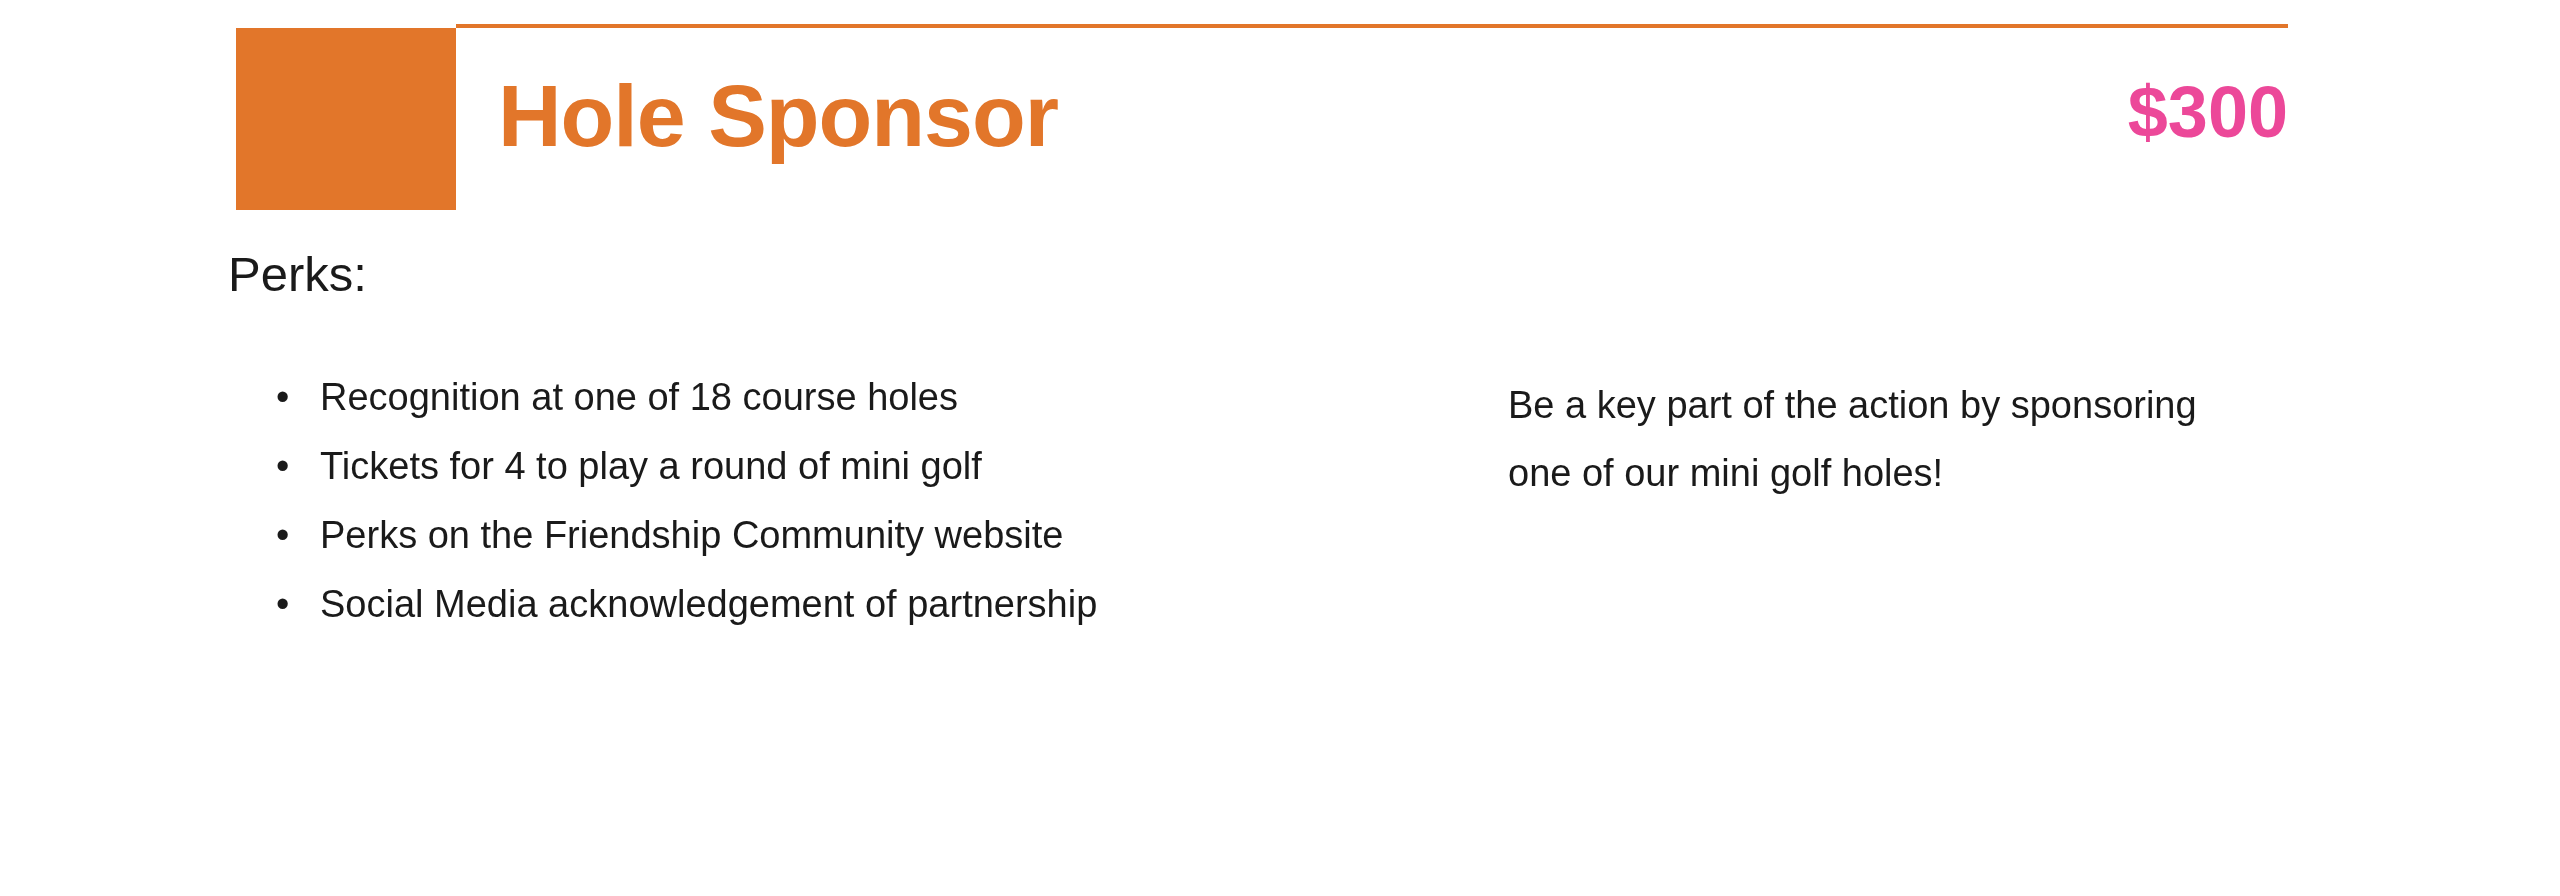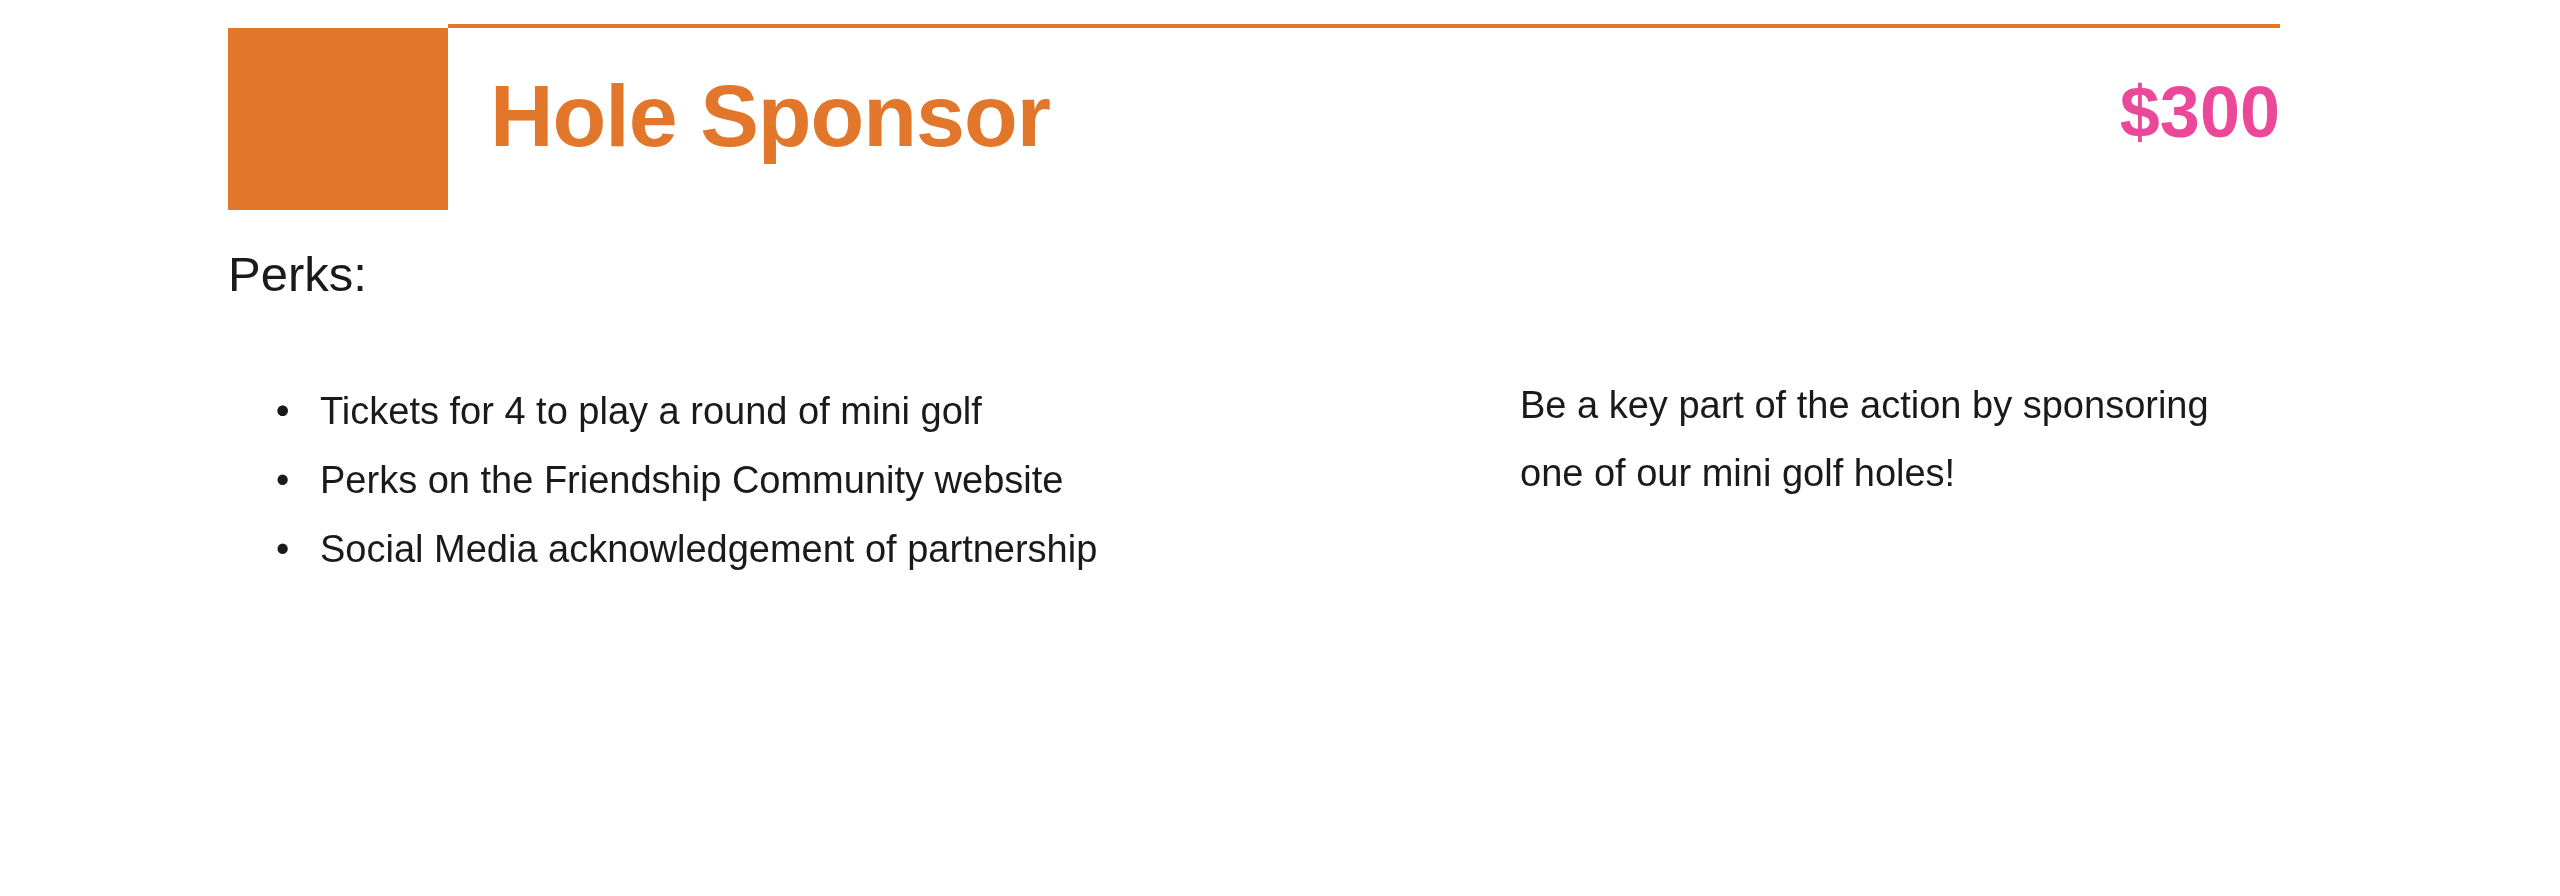--- a/index.html
+++ b/index.html
@@ -18,21 +18,21 @@
   .page {
     position: relative;
     width: 2560px;
     height: 896px;
     background: #ffffff;
   }
 
   
   .header {
     position: absolute;
-    left: 228px;
+    left: 236px;
     top: 24px;
     width: 2052px;
     height: 182px;
   }
 
   .header-rule {
     position: absolute;
     left: 220px;
     top: 0;
     width: 1832px;
@@ -124,21 +124,20 @@
     font-size: 38px;
     line-height: 1.45;
     color: #1a1a1a;
   }
 
   .desc-text {
     font-size: 38px;
     line-height: 1.78;
     color: #1a1a1a;
     max-width: 740px;
-    margin-left: 12px;
   }
 </style>
 </head>
 <body>
 
 <div class="page">
 
   <div class="header">
     <div class="header-rule"></div>
     <div class="header-swatch"></div>
@@ -146,20 +145,21 @@
     <div class="header-price">$300</div>
   </div>
 
   <div class="perks-heading">Perks:</div>
 
   <div class="columns">
     <div class="col-perks">
       <ul class="perk-list">
         <li>
           <span class="bullet">•</span>
+          <span>Recognition at one of 18 course holes</span>
         </li>
         <li>
           <span class="bullet">•</span>
           <span>Tickets for 4 to play a round of mini golf</span>
         </li>
         <li>
           <span class="bullet">•</span>
           <span>Perks on the Friendship Community website</span>
         </li>
         <li>

